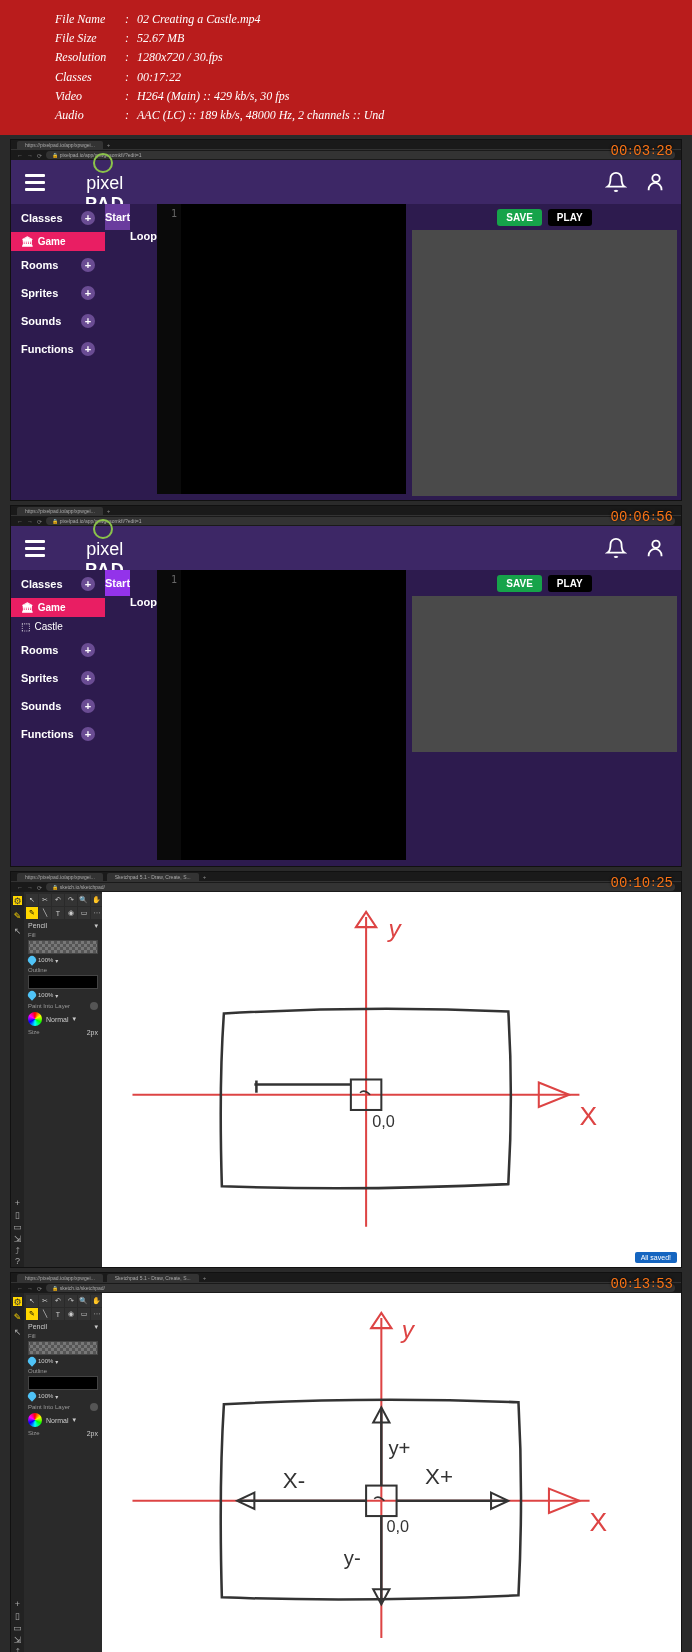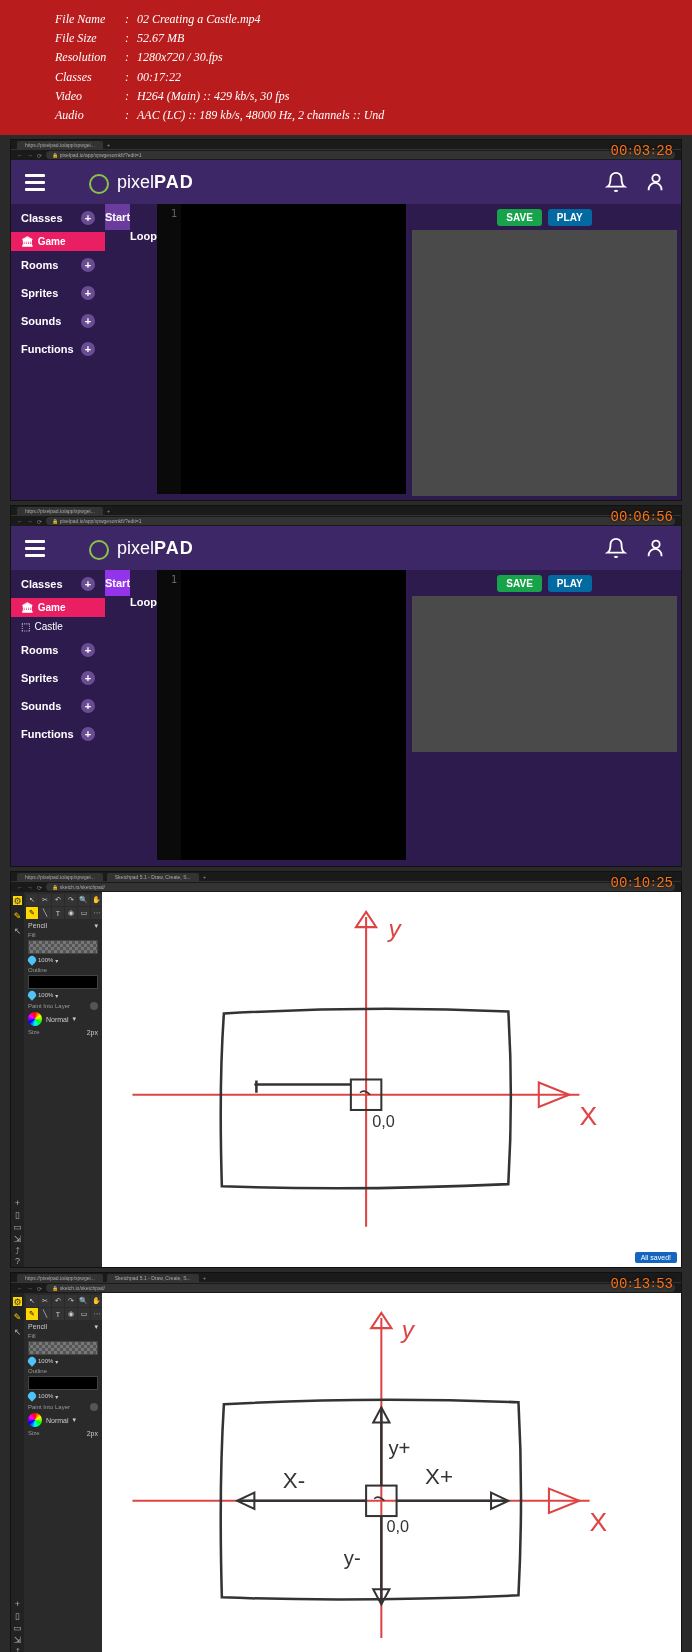--- a/index.html
+++ b/index.html
@@ -14,21 +14,21 @@
 .browser-addr { background: #1a1a1a; height: 10px; display: flex; align-items: center; padding: 0 6px; font-size: 6px; color: #888; gap: 4px; }
 .addr-input { background: #333; border-radius: 6px; padding: 1px 6px; flex: 1; font-size: 5px; color: #aaa; }
 .timestamp { position: absolute; top: 3px; right: 8px; color: #f97316; font-family: 'Courier New', monospace; font-size: 14px; z-index: 10; text-shadow: 0 0 3px #000; }
 .ts-sep { font-size: 10px; vertical-align: 1px; }
 
 
 .pixelpad { background: #2d1b4e; height: 340px; display: flex; flex-direction: column; }
 .pp-header { background: #3d2766; height: 44px; display: flex; align-items: center; padding: 0 14px; justify-content: space-between; }
 .hamburger { display: flex; flex-direction: column; gap: 4px; cursor: pointer; }
 .hamburger span { width: 20px; height: 3px; background: #fff; border-radius: 1px; }
-.logo { display: flex; align-items: center; color: #fff; font-size: 18px; margin-left: 40px; }
+.logo { display: flex; align-items: center; color: #fff; font-size: 18px; margin-left: 40px; flex-direction: column; }
 .logo-bold { font-weight: bold; letter-spacing: 1px; }
 .logo-icon { width: 24px; height: 24px; margin-right: 8px; position: relative; }
 .logo-icon::before { content: ""; position: absolute; width: 16px; height: 16px; border: 2px solid #8BC34A; border-radius: 50%; left: 4px; top: 4px; }
 .header-right { display: flex; gap: 18px; }
 .bell-icon, .user-icon { width: 22px; height: 22px; color: #fff; }
 .pp-body { display: flex; flex: 1; }
 .sidebar { width: 94px; background: #2d1b4e; padding: 0 0; }
 .side-item { display: flex; justify-content: space-between; align-items: center; padding: 7px 10px; color: #fff; font-size: 11px; font-weight: bold; }
 .side-plus { width: 14px; height: 14px; border-radius: 50%; background: #6a4c93; display: flex; align-items: center; justify-content: center; font-size: 11px; }
 .game-item { background: #e91e63; padding: 4px 10px; display: flex; align-items: center; gap: 4px; color: #fff; font-size: 10px; font-weight: bold; }
@@ -38,21 +38,21 @@
 .tab { flex: 1; display: flex; align-items: center; justify-content: center; color: #fff; font-size: 11px; font-weight: bold; }
 .tab-start { background: #6a3c9e; }
 .tab-loop { background: #9333ea; margin-top: 32px; }
 .tab-loop.border { box-shadow: inset 0 -2px 0 #ec4899; }
 .code-editor { flex: 1; background: #000; margin: 0 6px 6px 0; display: flex; }
 .line-nums { background: #0a0a0a; width: 24px; padding: 4px; text-align: right; color: #666; font-size: 10px; font-family: monospace; }
 .right-panel { width: 265px; display: flex; flex-direction: column; background: #3d2766; margin: 0 4px 4px 0; }
 .rp-header { height: 26px; background: #2d1b4e; display: flex; align-items: center; justify-content: center; gap: 6px; }
 .btn-save, .btn-play { padding: 3px 9px; color: #fff; font-size: 10px; font-weight: bold; border-radius: 3px; border: none; }
 .btn-save { background: #16a34a; }
-.btn-play { background: #0369a1; }
+.btn-play { background: #000000; }
 .game-preview { flex: 1; background: #4a4a4a; }
 .console { height: 90px; background: #2d1b4e; padding: 6px; color: #fff; font-size: 10px; font-family: monospace; }
 
 
 .sketchpad { background: #1a1a1a; height: 375px; display: flex; flex-direction: column; position: relative; }
 .sp-body { display: flex; flex: 1; }
 .sp-left-icons { width: 13px; background: #222; display: flex; flex-direction: column; align-items: center; gap: 6px; padding: 4px 0; position: relative; }
 .sp-left-icons .ico { width: 9px; height: 9px; font-size: 9px; color: #aaa; text-align: center; }
 .sp-left-icons .bot { position: absolute; bottom: 2px; }
 .sp-toolbar { width: 78px; background: #2a2a2a; padding: 2px; font-size: 7px; color: #ccc; }

